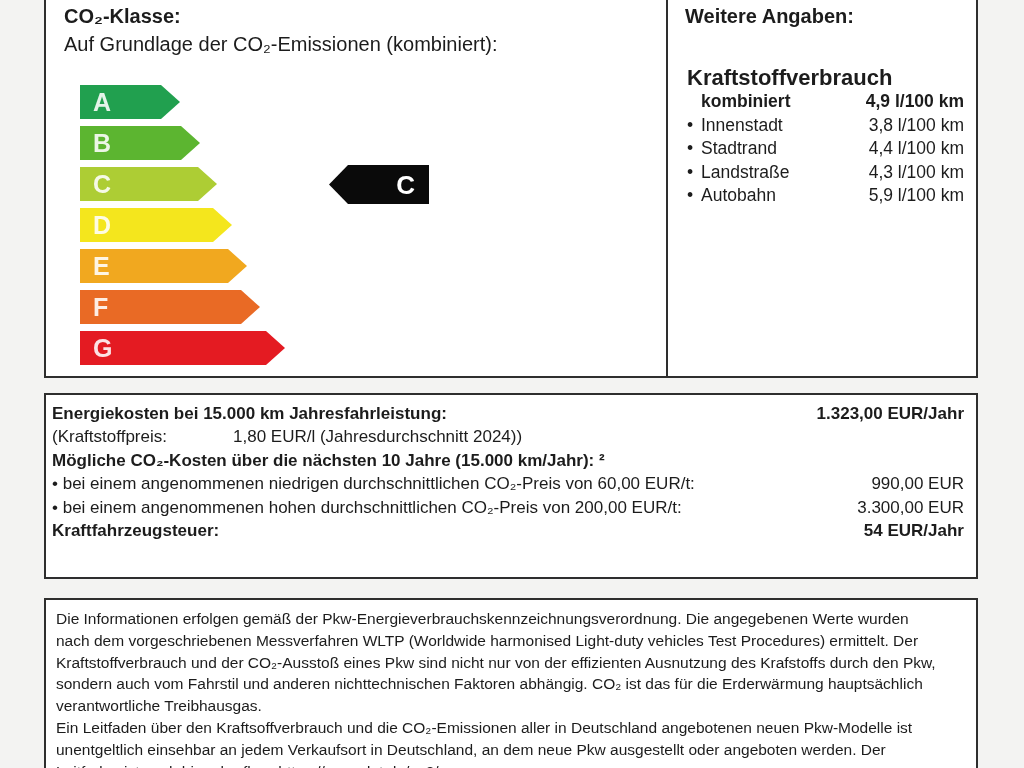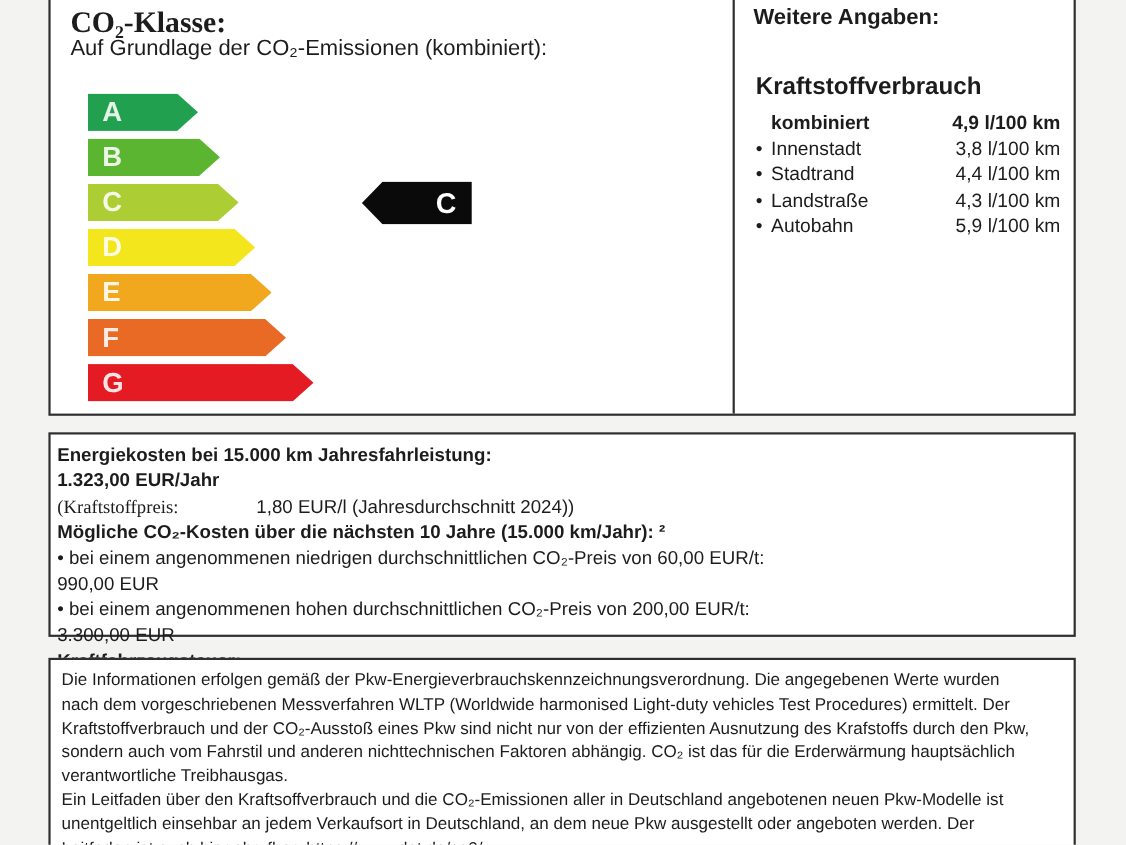--- a/index.html
+++ b/index.html
@@ -25,21 +25,21 @@
   }
 
   
   .top-box { left: 44px; top: -6px; width: 934px; height: 384px; }
   .panel-left {
     position: absolute; left: 0; top: 0; bottom: 0; width: 622px;
     border-right: 2px solid #2e2e2e; box-sizing: border-box;
   }
   .panel-right { position: absolute; left: 624px; top: 0; bottom: 0; right: 0; }
 
-  .co2-title { position: absolute; left: 18px; top: 9px; font-size: 27px; font-weight: bold; font-family: Liberation Serif, serif; }
+  .co2-title { position: absolute; left: 18px; top: 9px; font-size: 20px; font-weight: bold; }
   .co2-subtitle { position: absolute; left: 18px; top: 37px; font-size: 20px; text-align: center; }
 
   .arrow-stack { position: absolute; left: 34px; top: 89px; }
   .arrow {
     height: 34px;
     margin-bottom: 7px;
     display: flex;
     align-items: center;
     padding-left: 13px;
     box-sizing: border-box;
@@ -61,31 +61,31 @@
   }
   .indicator-letter { font-size: 26px; font-weight: bold; color: #ffffff; line-height: 1; }
 
   .wa-title { position: absolute; left: 15px; top: 9px; font-size: 20px; font-weight: bold; }
   .kv-title { position: absolute; left: 17px; top: 69px; font-size: 22px; font-weight: bold; }
   .consumption { position: absolute; left: 17px; top: 94px; width: 277px; }
   .c-row {
     display: flex; justify-content: space-between;
     font-size: 17.5px; line-height: 23.5px; white-space: nowrap;
   }
-  .c-row.bold { font-weight: bold; margin-top: 10px; }
+  .c-row.bold { font-weight: bold; }
   .c-bullet { display: inline-block; width: 14px; }
 
   
   .mid-box { left: 44px; top: 393px; width: 934px; height: 186px; padding: 7px 12px 0 6px; }
   .cost-row {
     display: flex; justify-content: space-between;
-    font-size: 17px; line-height: 23.4px; white-space: nowrap; flex-direction: column;
+    font-size: 17px; line-height: 23.4px; white-space: nowrap;
   }
   .cost-row.bold { font-weight: bold; }
-  .fuel-price-label { display: inline-block; width: 181px; font-family: Liberation Serif, serif; }
+  .fuel-price-label { display: inline-block; width: 181px; }
 
   
   .legal-box { left: 44px; top: 598px; width: 934px; height: 190px; padding: 8px 14px 0 10px; }
   .legal-line { font-size: 15.5px; line-height: 21.8px; white-space: nowrap; }
   .legal-url { color: #1c1c1c; text-decoration: none; }
 </style>
 </head>
 <body>
 
 <div class="sheet">

